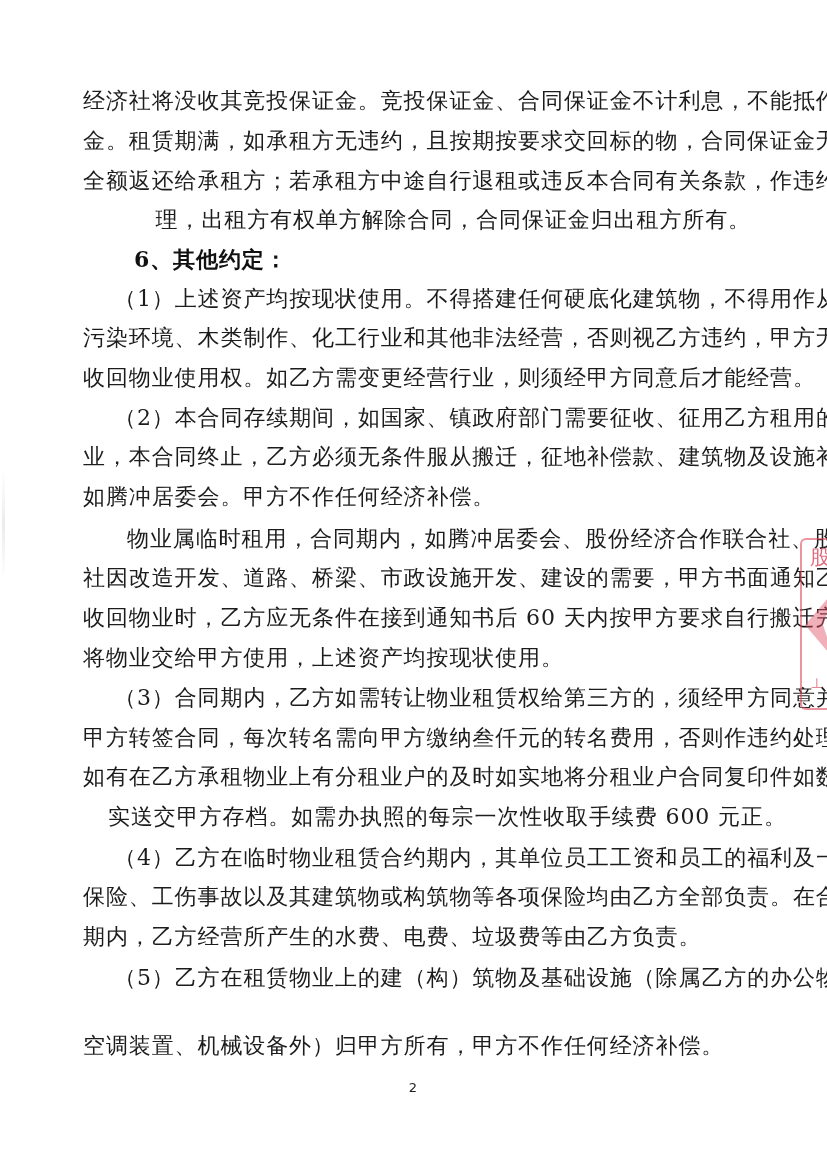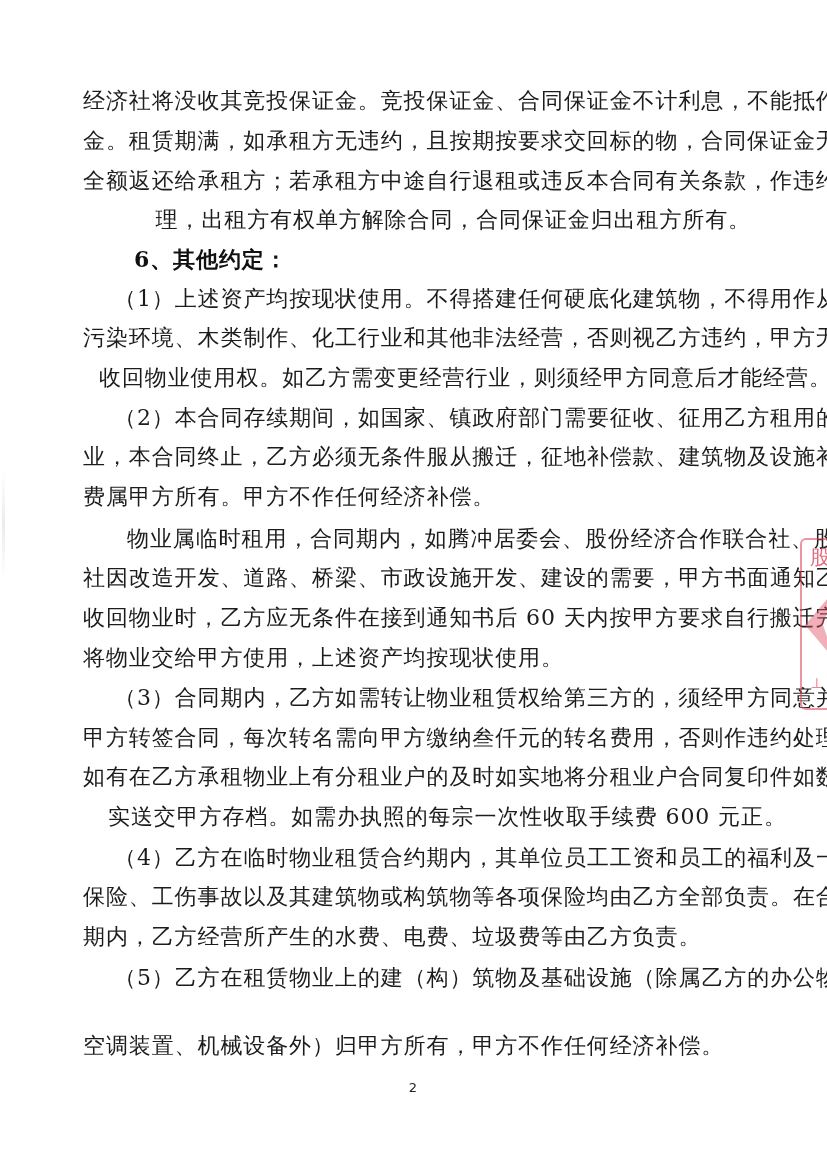--- a/index.html
+++ b/index.html
@@ -101,24 +101,24 @@
   <div class="scan-edge"></div>
 
   <div id="text-body">
       <div class="line justify" style="top: 81px; left: 83px; width: 668px;">经济社将没收其竞投保证金。竞投保证金、合同保证金不计利息，不能抵作租</div>
       <div class="line justify" style="top: 121px; left: 83px; width: 668px;">金。租赁期满，如承租方无违约，且按期按要求交回标的物，合同保证金无息</div>
       <div class="line justify" style="top: 161px; left: 83px; width: 668px;">全额返还给承租方；若承租方中途自行退租或违反本合同有关条款，作违约处</div>
       <div class="line" style="top: 200px; left: 83px; width: 668px; text-align: right;">理，出租方有权单方解除合同，合同保证金归出租方所有。</div>
       <div class="line heading" style="top: 239px; left: 122px; width: 629px; margin-left: 12px;">6、其他约定：</div>
       <div class="line justify" style="top: 279px; left: 114px; width: 637px;">（1）上述资产均按现状使用。不得搭建任何硬底化建筑物，不得用作从事</div>
       <div class="line justify" style="top: 318px; left: 83px; width: 668px;">污染环境、木类制作、化工行业和其他非法经营，否则视乙方违约，甲方无偿</div>
-      <div class="line" style="top: 358px; left: 83px; width: 668px; margin-left: 16px;">收回物业使用权。如乙方需变更经营行业，则须经甲方同意后才能经营。</div>
+      <div class="line" style="top: 358px; left: 83px; width: 668px;">收回物业使用权。如乙方需变更经营行业，则须经甲方同意后才能经营。</div>
       <div class="line justify" style="top: 398px; left: 114px; width: 637px;">（2）本合同存续期间，如国家、镇政府部门需要征收、征用乙方租用的物</div>
       <div class="line justify" style="top: 437px; left: 83px; width: 668px;">业，本合同终止，乙方必须无条件服从搬迁，征地补偿款、建筑物及设施补偿</div>
-      <div class="line" style="top: 477px; left: 83px; width: 668px;">费属甲方所有。甲方不作任何经济补偿。</div>
+      <div class="line" style="top: 477px; left: 83px; width: 668px;">如腾冲居委会。甲方不作任何经济补偿。</div>
       <div class="line justify" style="top: 519px; left: 127px; width: 624px;">物业属临时租用，合同期内，如腾冲居委会、股份经济合作联合社、股份</div>
       <div class="line justify" style="top: 558px; left: 83px; width: 668px;">社因改造开发、道路、桥梁、市政设施开发、建设的需要，甲方书面通知乙方</div>
       <div class="line justify" style="top: 598px; left: 83px; width: 668px;">收回物业时，乙方应无条件在接到通知书后 60 天内按甲方要求自行搬迁完毕，</div>
       <div class="line" style="top: 638px; left: 83px; width: 668px;">将物业交给甲方使用，上述资产均按现状使用。</div>
       <div class="line justify" style="top: 678px; left: 114px; width: 637px;">（3）合同期内，乙方如需转让物业租赁权给第三方的，须经甲方同意并与</div>
       <div class="line justify" style="top: 718px; left: 83px; width: 668px;">甲方转签合同，每次转名需向甲方缴纳叁仟元的转名费用，否则作违约处理。</div>
       <div class="line justify" style="top: 757px; left: 83px; width: 668px;">如有在乙方承租物业上有分租业户的及时如实地将分租业户合同复印件如数如</div>
       <div class="line" style="top: 797px; left: 83px; width: 668px; margin-left: 25px;">实送交甲方存档。如需办执照的每宗一次性收取手续费 600 元正。</div>
       <div class="line justify" style="top: 838px; left: 114px; width: 637px;">（4）乙方在临时物业租赁合约期内，其单位员工工资和员工的福利及一切</div>
       <div class="line justify" style="top: 877px; left: 83px; width: 668px;">保险、工伤事故以及其建筑物或构筑物等各项保险均由乙方全部负责。在合约</div>

